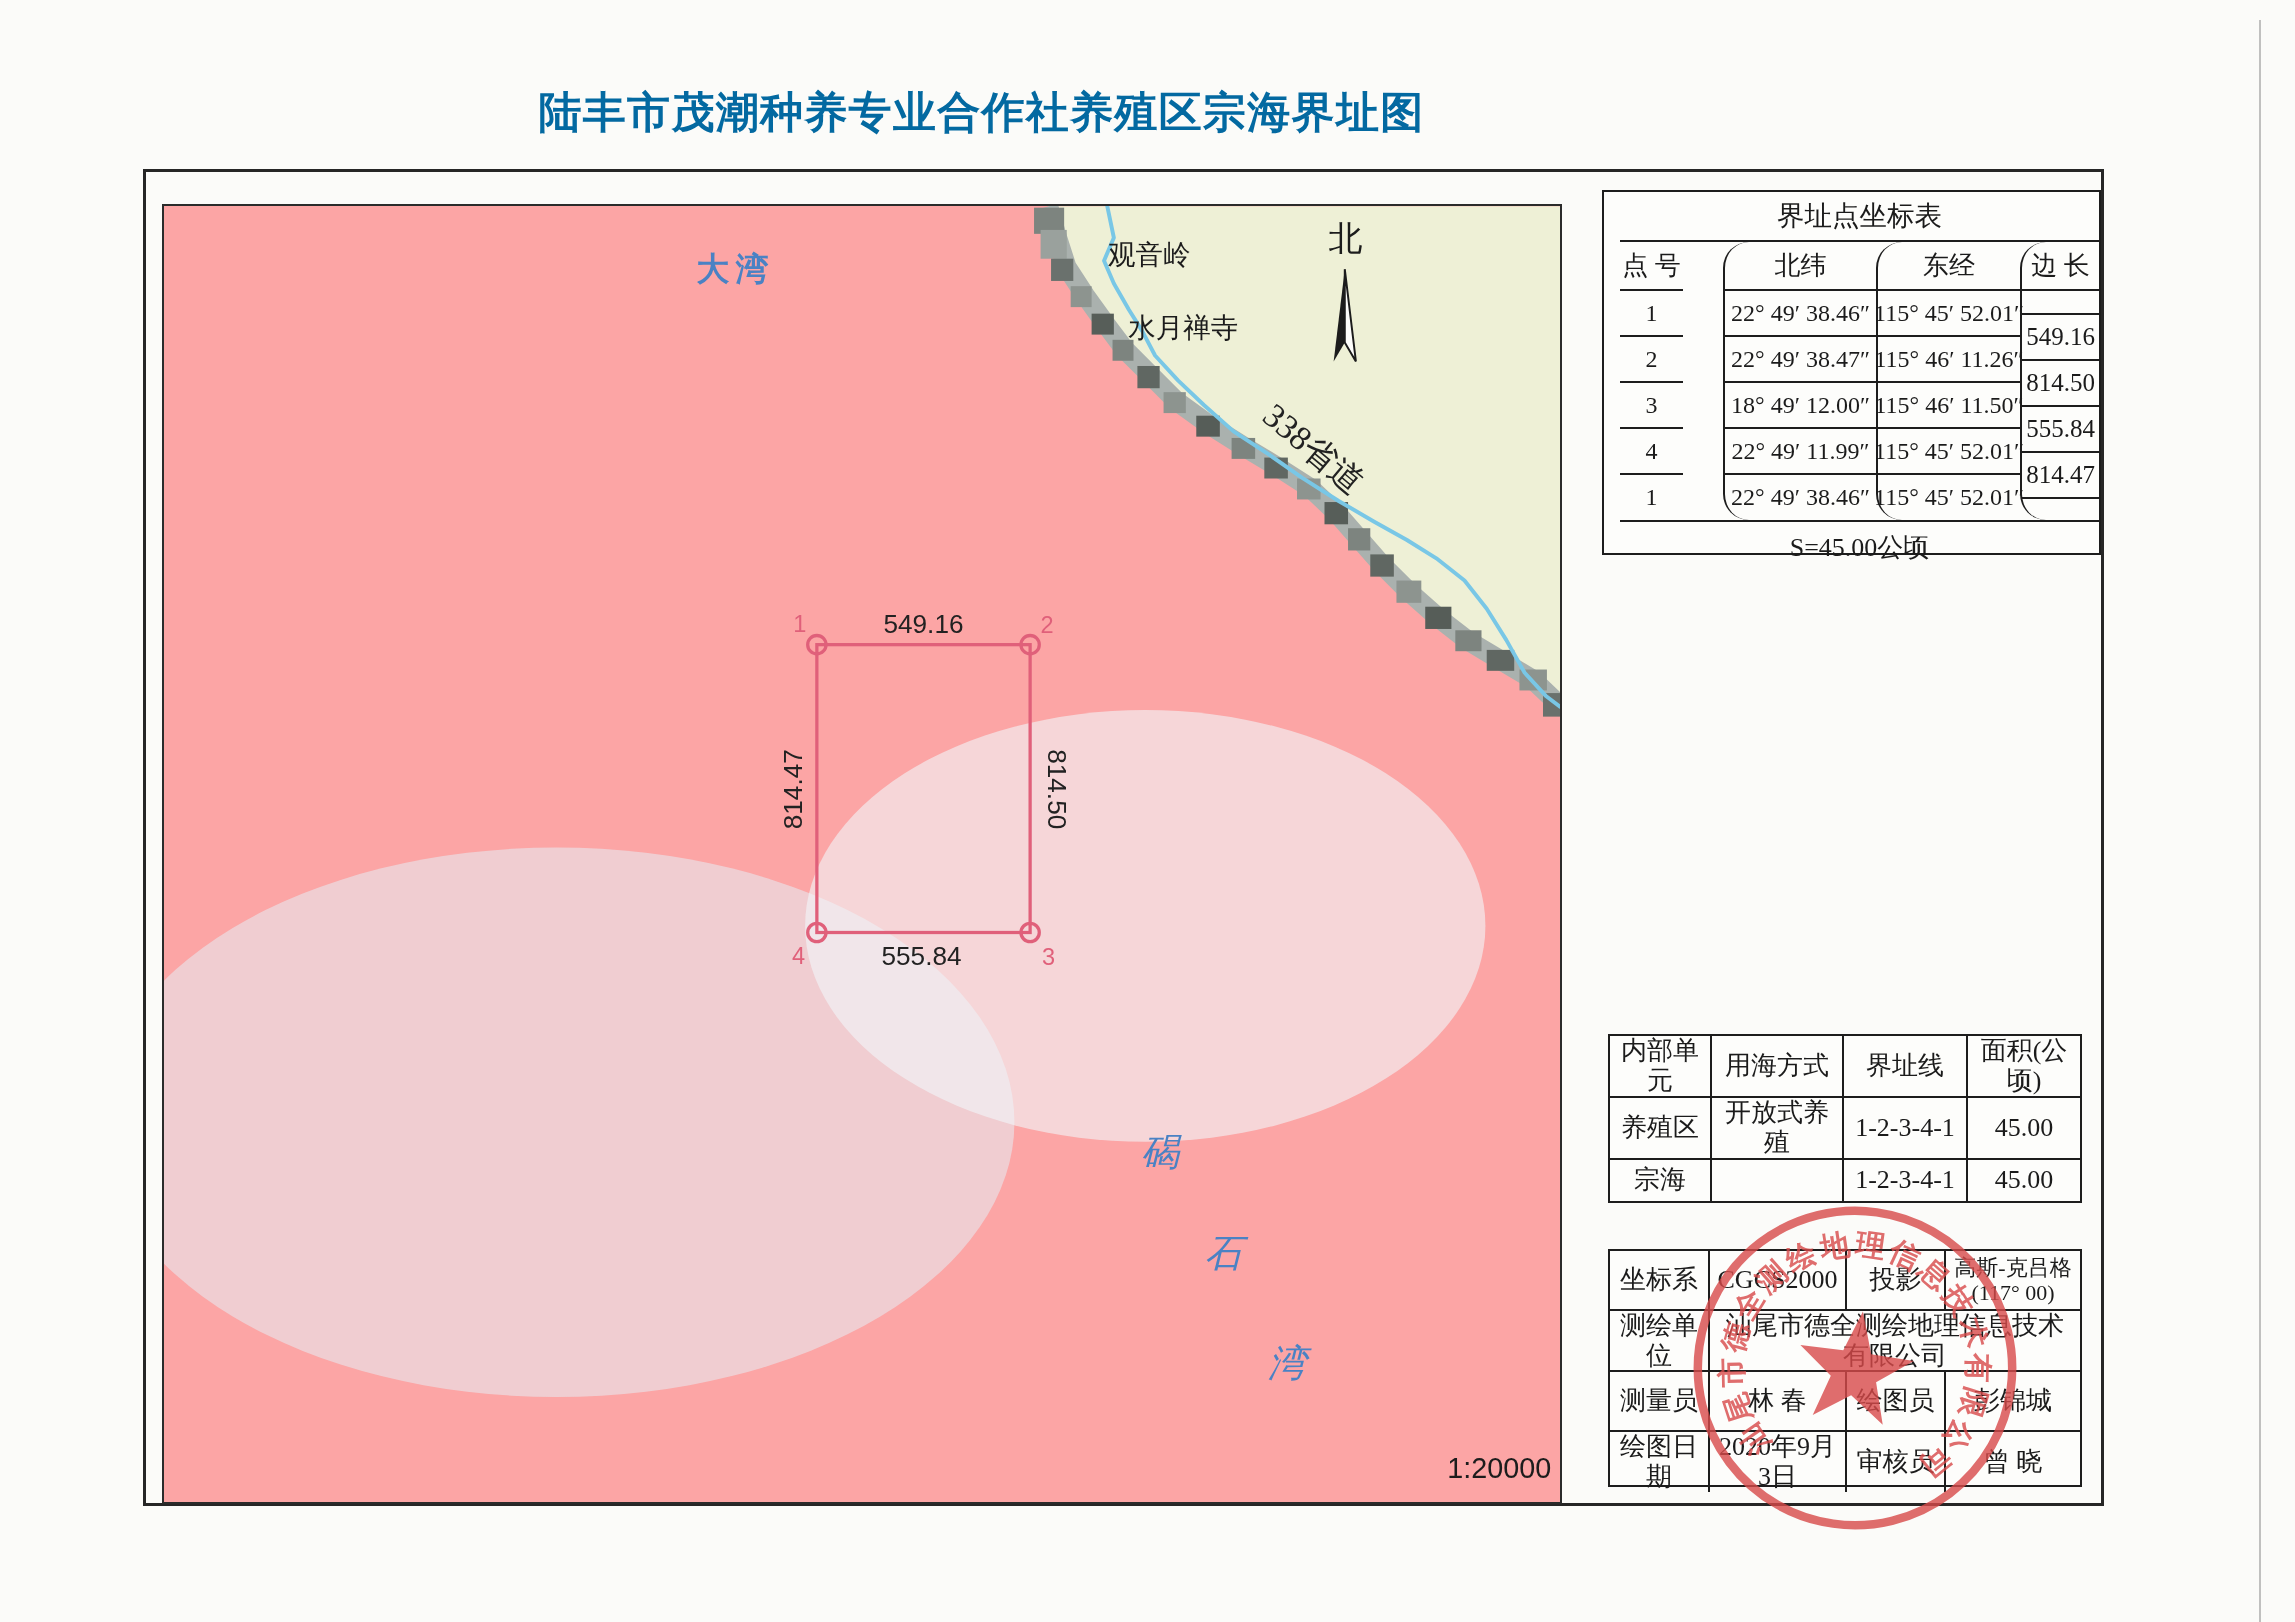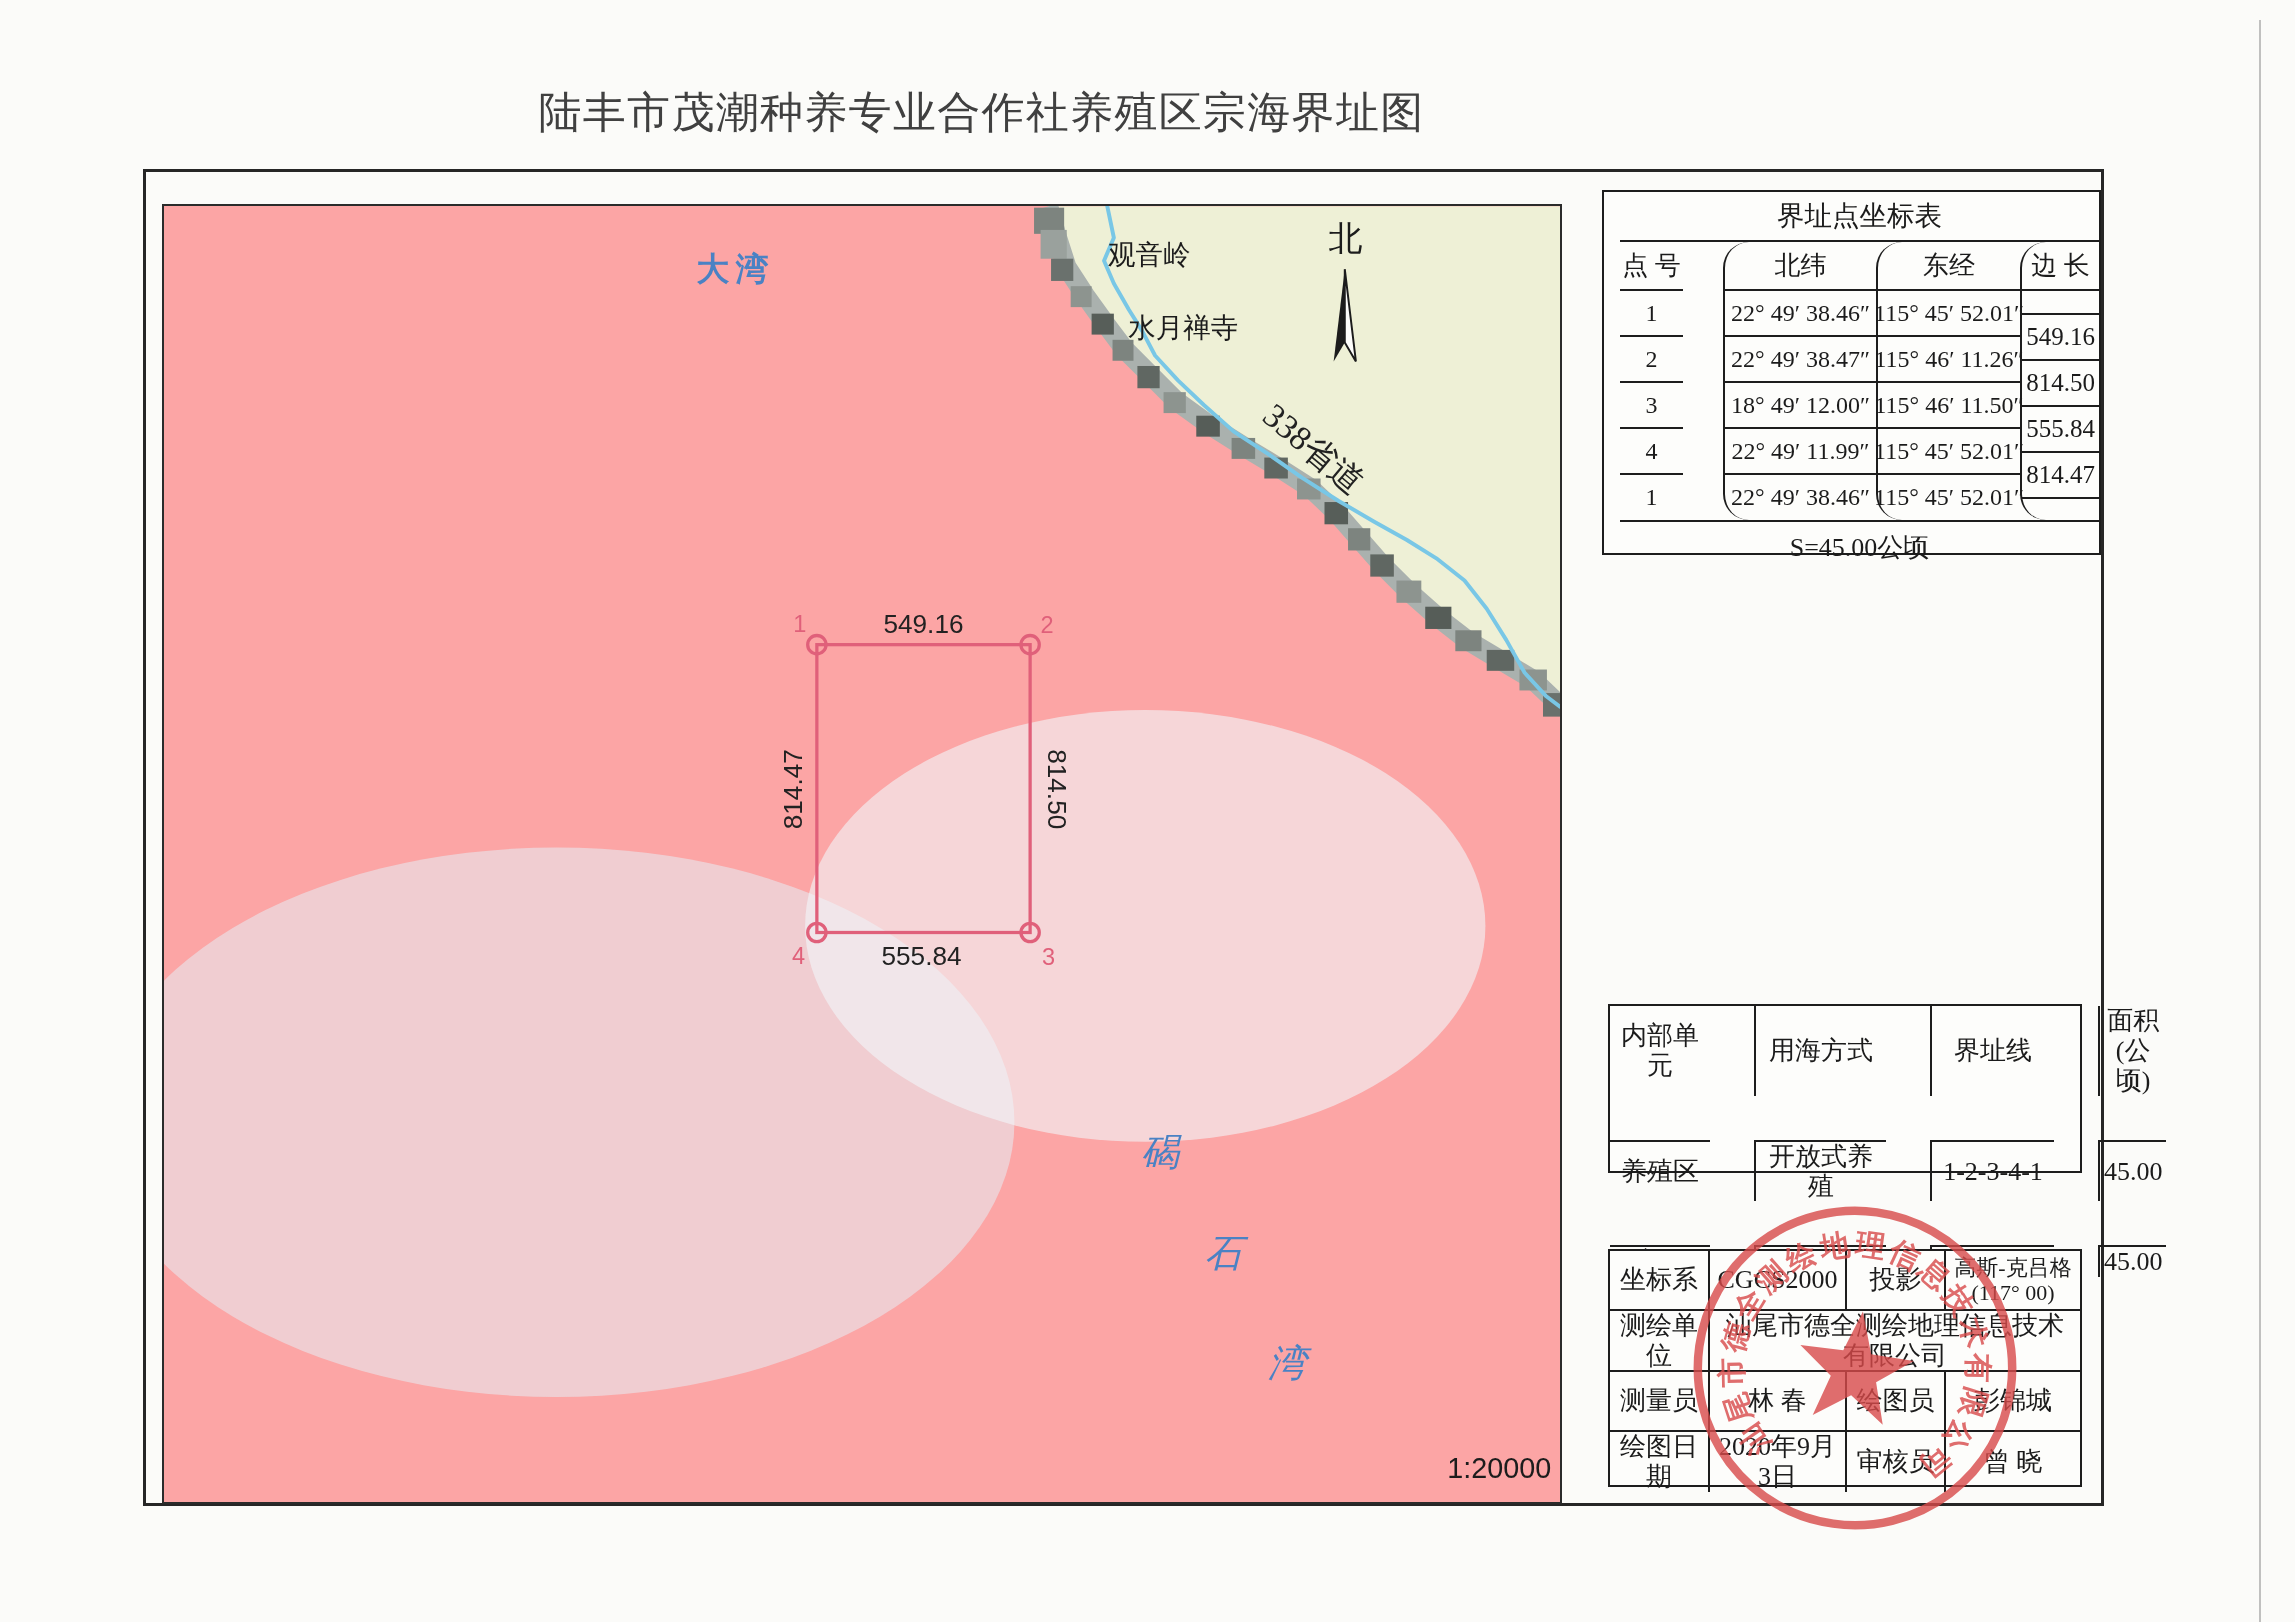--- a/index.html
+++ b/index.html
@@ -4,23 +4,23 @@
 <style>
   html,body { margin:0; padding:0; background:#e8e8e8; }
   .page {
     position:relative; width:2295px; height:1623px;
     background:#fbfbf9; overflow:hidden;
     font-family:"Liberation Serif","DejaVu Serif",serif;
     color:#1b1b1b;
   }
   .title {
     position:absolute; top:84px; left:0; width:1963px;
-    text-align:center; font-size:43px; font-weight:400;
+    text-align:center; font-size:43px; font-weight:700;
     font-family:"Liberation Sans","DejaVu Sans",sans-serif;
-    letter-spacing:1.3px; color:#404040;
+    letter-spacing:1.3px; color:#0369a1;
   }
   .outer-frame {
     position:absolute; left:143px; top:169px; width:1955px; height:1331px;
     border:3.9px solid #262626;
   }
   .map-box {
     position:absolute; left:162px; top:204px; width:1396px; height:1296px;
     border:2.6px solid #2b2b2b; background:#fca5a5; overflow:hidden;
   }
   .map-box svg { position:absolute; left:0; top:0; }
@@ -42,22 +42,22 @@
            font-size:24px; border-top:2px solid #1d1d1d; white-space:nowrap; }
   .scell { display:flex; align-items:center; justify-content:center; font-size:25px;
            border-top:2px solid #1d1d1d; }
   .scell.h-half { height:21.6px; } .scell.h-full { height:44px; }
   .ctable-area { height:50px; display:flex; align-items:center; justify-content:center; font-size:26px; }
   .gridtbl { position:absolute; border:2.6px solid #1d1d1d; display:grid; background:#fdfdfb; }
   .gcell { display:flex; align-items:center; justify-content:center; font-size:26px;
            border-left:2px solid #1d1d1d; border-top:2px solid #1d1d1d;
            text-align:center; line-height:1.15; padding:0 3.9px; box-sizing:border-box; }
   .gcell.first-col { border-left:none; } .gcell.first-row { border-top:none; }
-  .utable { left:1608px; top:1004px; width:470px; height:165px;
-            grid-template-columns:100px 132px 124px 1fr; grid-template-rows:1fr 1fr 1fr;gap:44px; }
+  .utable { left:1608px; top:1034px; width:470px; height:165px;
+            grid-template-columns:100px 132px 124px 1fr; grid-template-rows:1fr 1fr 1fr; }
   .itable { left:1608px; top:1249px; width:470px; height:234px;
             grid-template-columns:98px 137px 99px 1fr;
             grid-template-rows:58px 61px 60px 1fr; }
   .small2 { font-size:22px; }
   .stamp { position:absolute; left:1688px; top:1201px; width:334px; height:334px;
            z-index:6; opacity:.8; pointer-events:none; }
 </style>
 </head>
 <body>
 

